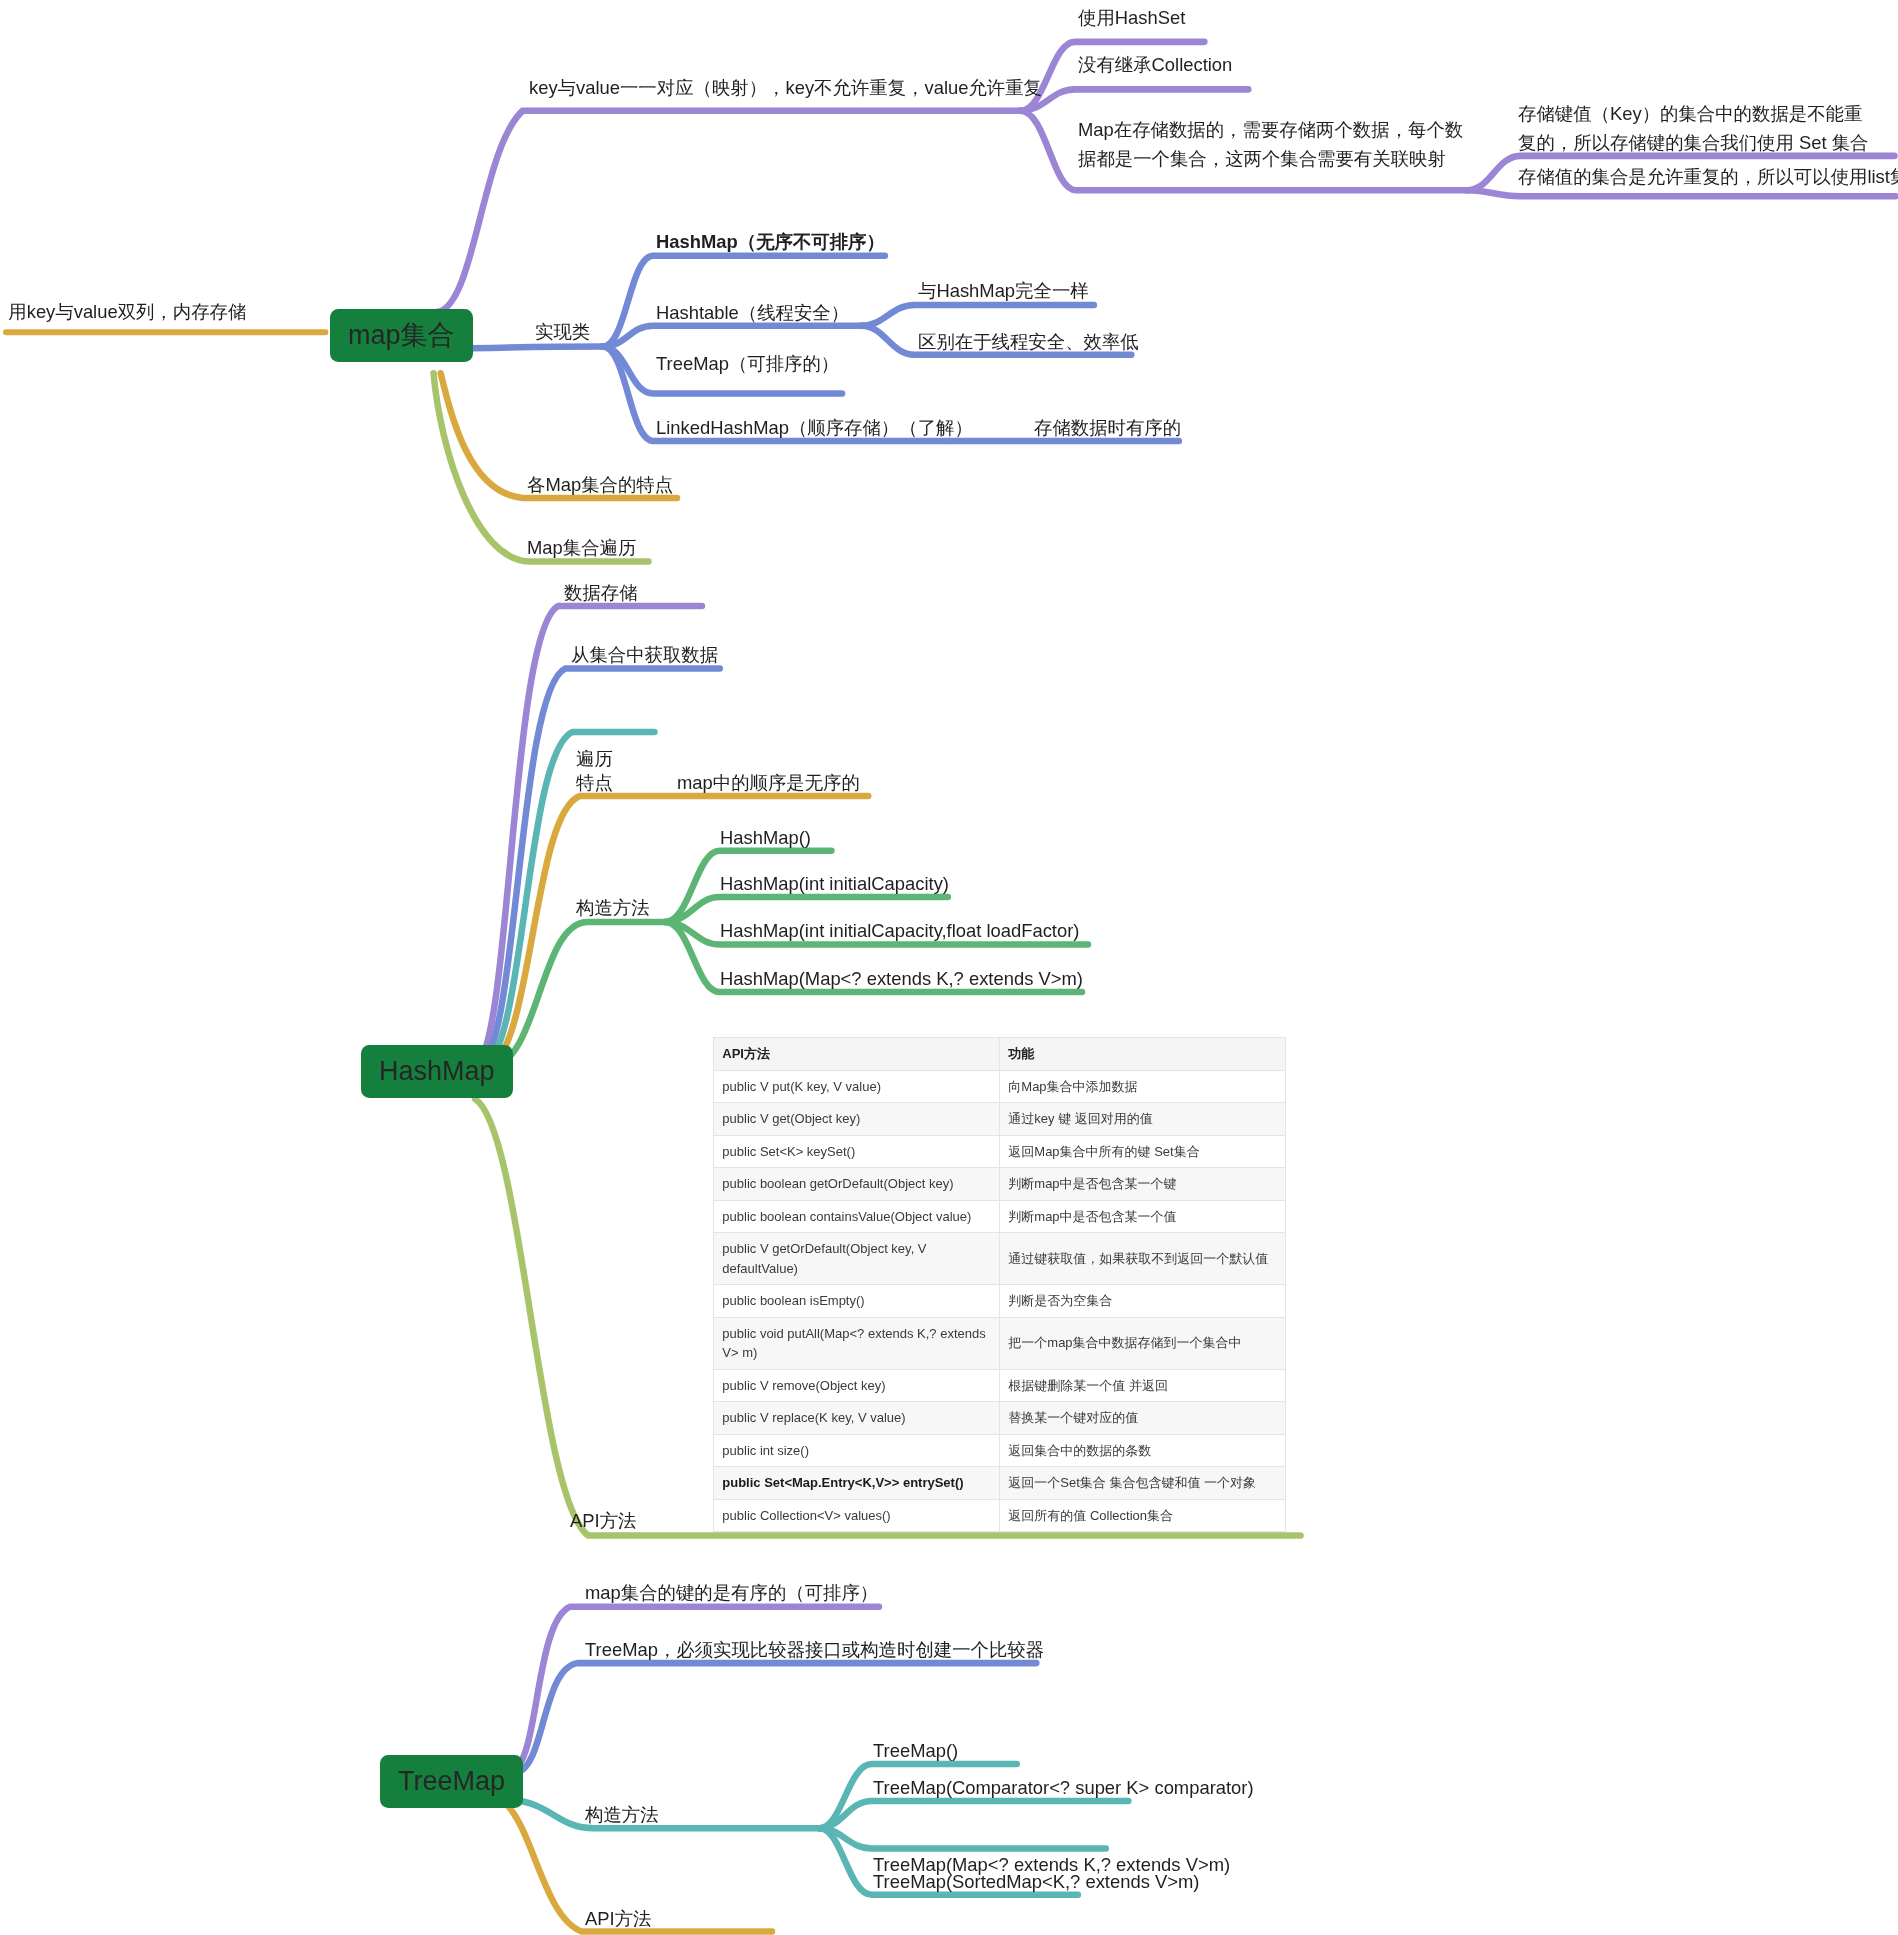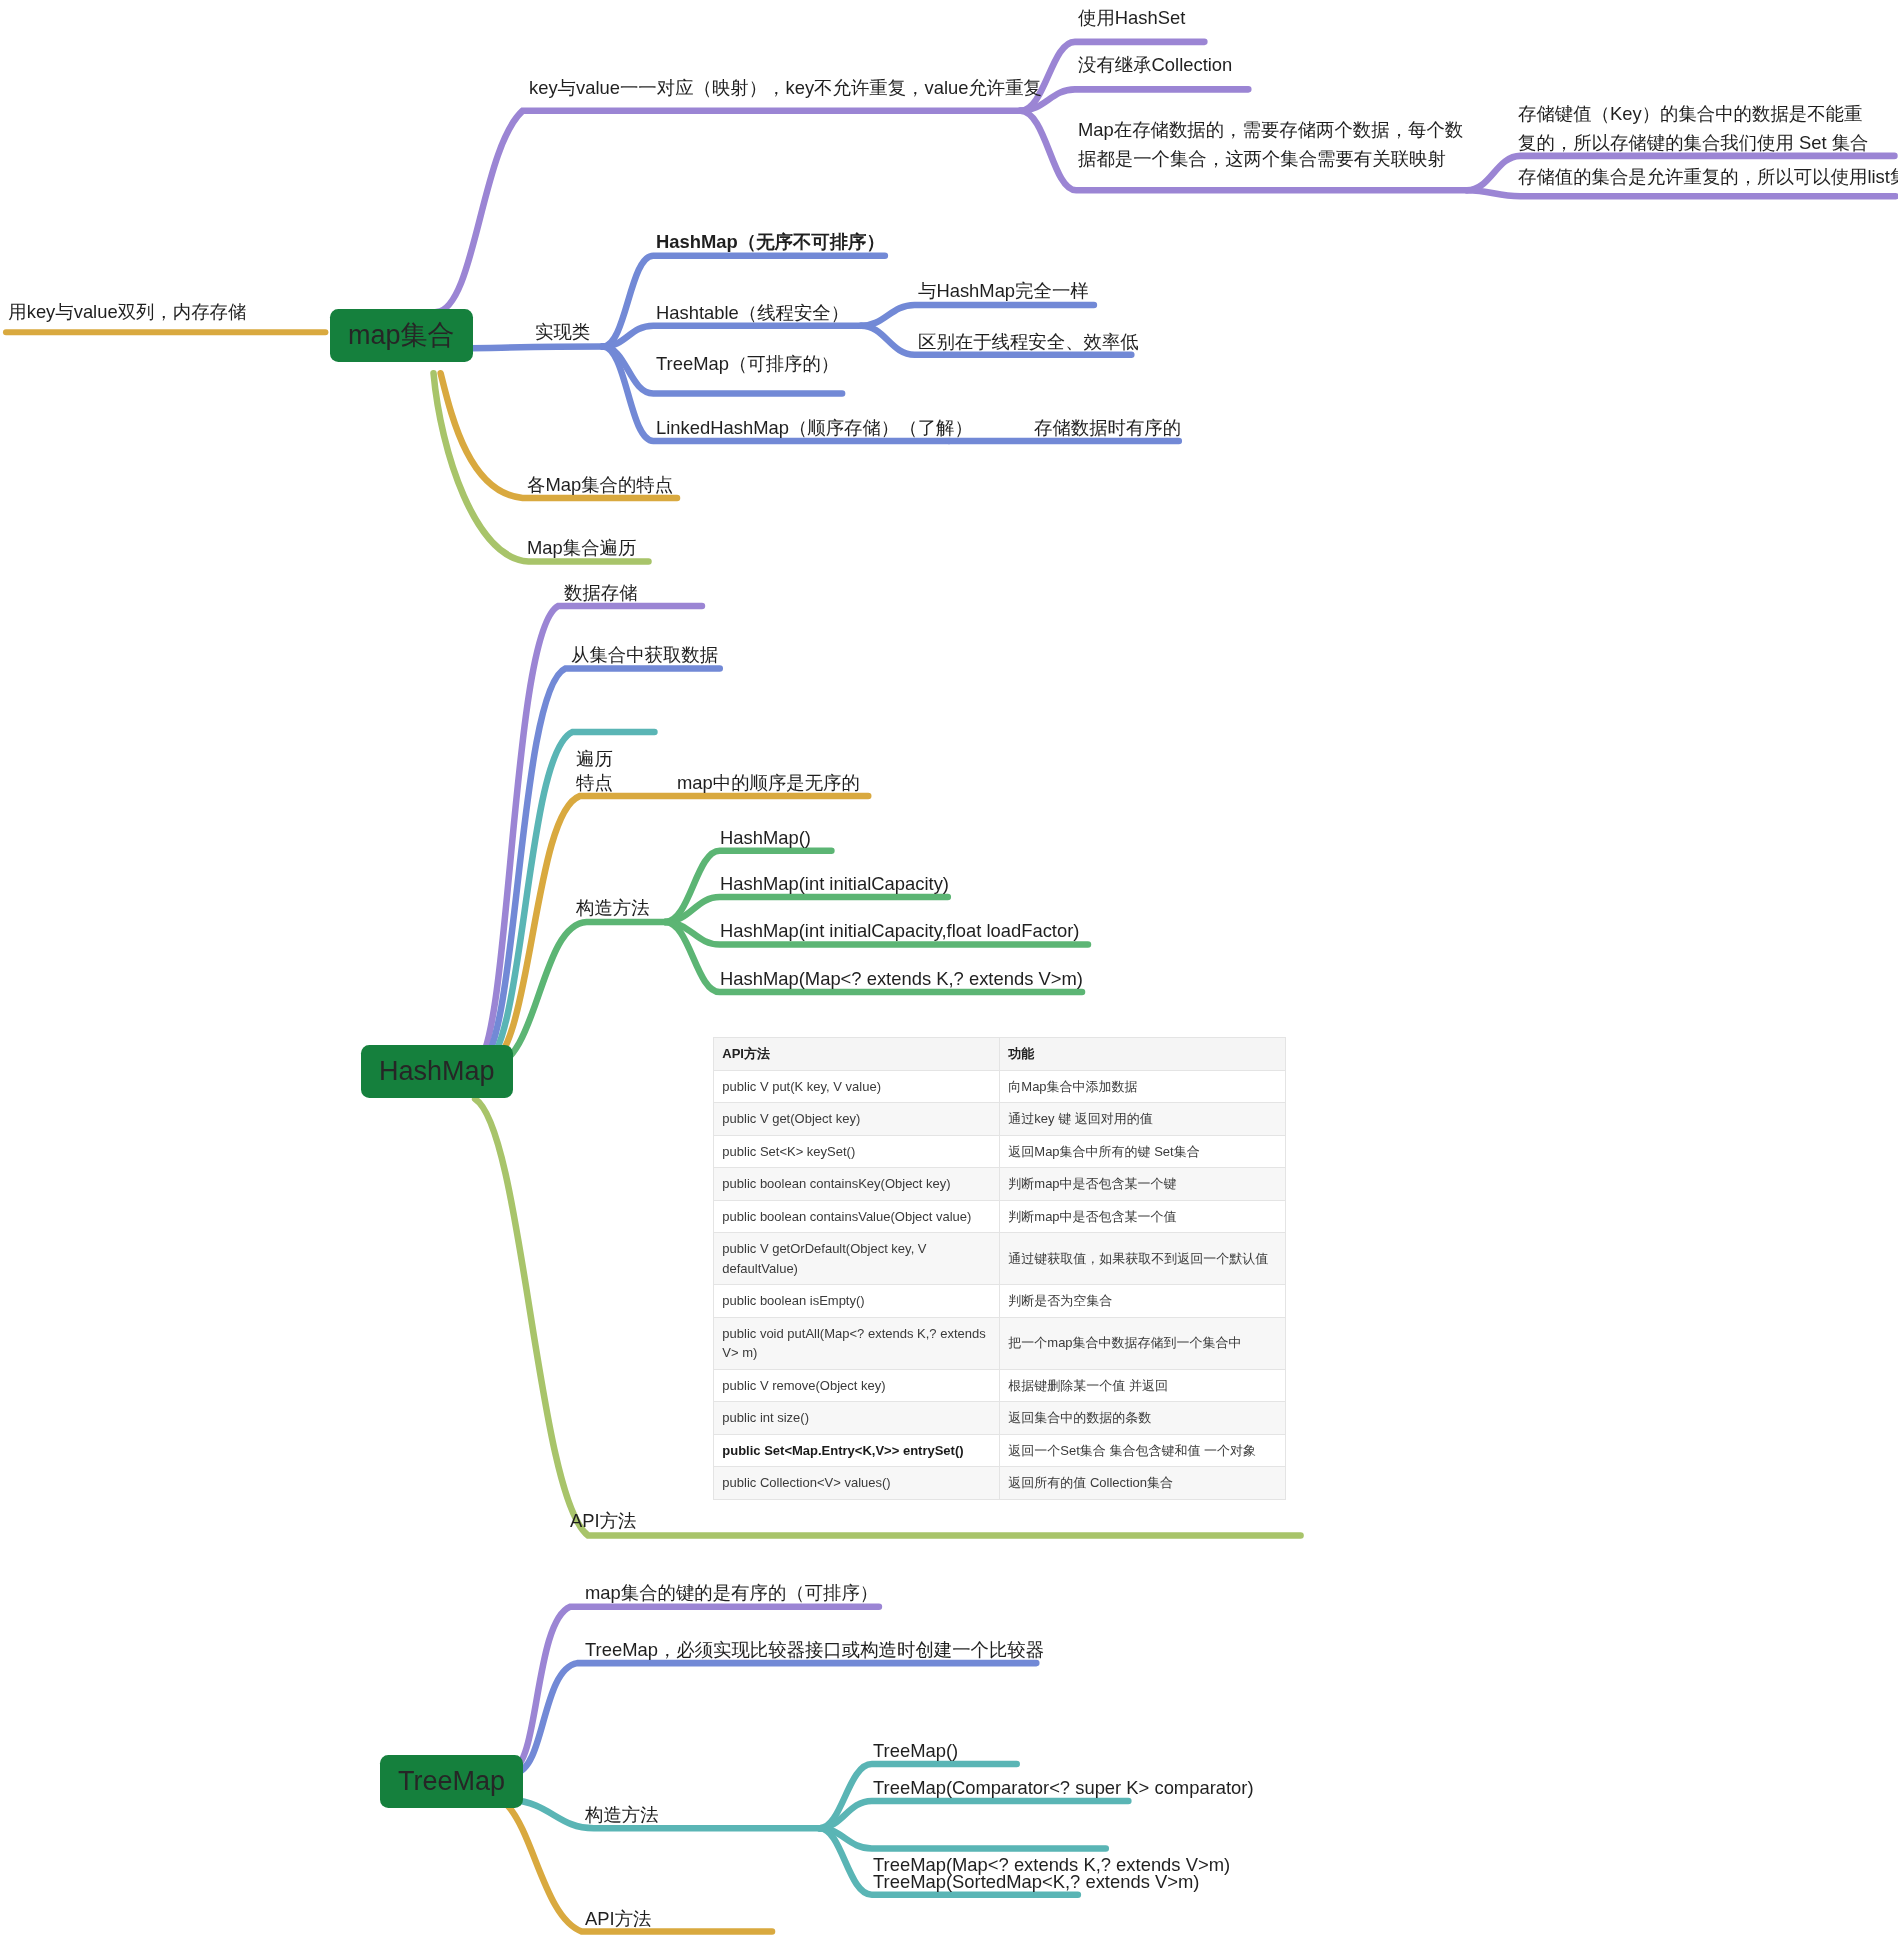--- a/index.html
+++ b/index.html
@@ -232,21 +232,21 @@
       </tr>
       <tr>
         <td class="m">public V get(Object key)</td>
         <td>通过key 键  返回对用的值</td>
       </tr>
       <tr>
         <td class="m">public Set&lt;K&gt; keySet()</td>
         <td>返回Map集合中所有的键 Set集合</td>
       </tr>
       <tr>
-        <td class="m">public boolean containsKey(Object key)</td>
+        <td class="m">public boolean getOrDefault(Object key)</td>
         <td>判断map中是否包含某一个键</td>
       </tr>
       <tr>
         <td class="m">public boolean containsValue(Object value)</td>
         <td>判断map中是否包含某一个值</td>
       </tr>
       <tr>
         <td class="m">public V getOrDefault(Object key,  V defaultValue)</td>
         <td>通过键获取值，如果获取不到返回一个默认值</td>
       </tr>
@@ -256,20 +256,24 @@
       </tr>
       <tr>
         <td class="m">public void putAll(Map&lt;? extends K,? extends V&gt; m)</td>
         <td>把一个map集合中数据存储到一个集合中</td>
       </tr>
       <tr>
         <td class="m">public V remove(Object key)</td>
         <td>根据键删除某一个值 并返回</td>
       </tr>
       <tr>
+        <td class="m">public V replace(K key,   V value)</td>
+        <td>替换某一个键对应的值</td>
+      </tr>
+      <tr>
         <td class="m">public int size()</td>
         <td>返回集合中的数据的条数</td>
       </tr>
       <tr>
         <td class="m strong">public Set&lt;Map.Entry&lt;K,V&gt;&gt; entrySet()</td>
         <td>返回一个Set集合 集合包含键和值 一个对象</td>
       </tr>
       <tr>
         <td class="m">public Collection&lt;V&gt; values()</td>
         <td>返回所有的值  Collection集合</td>

